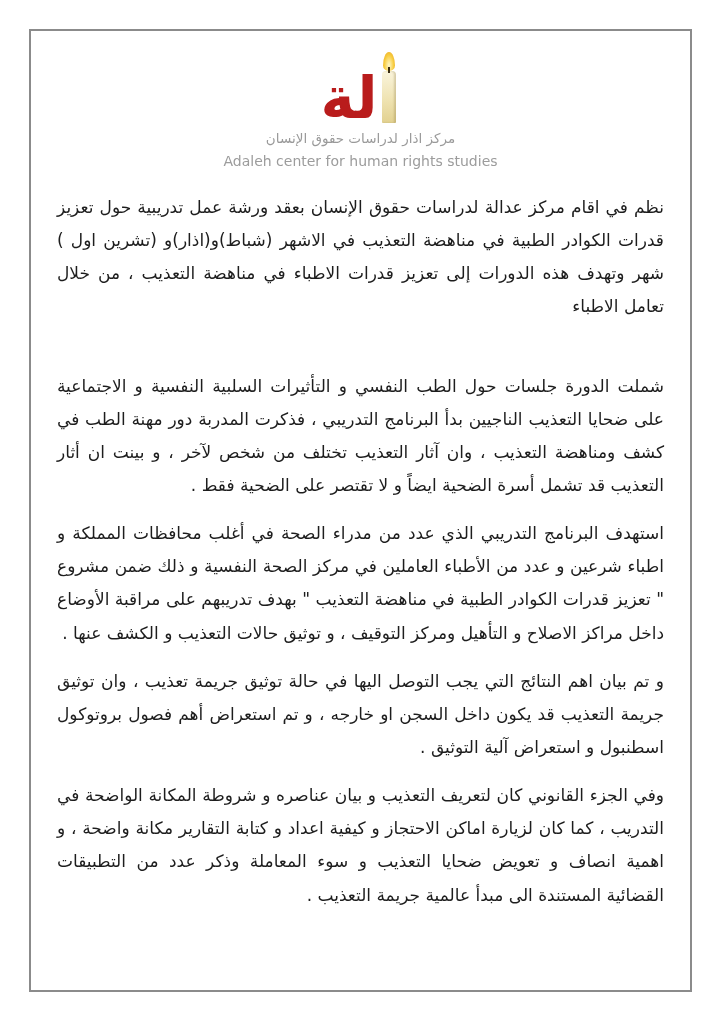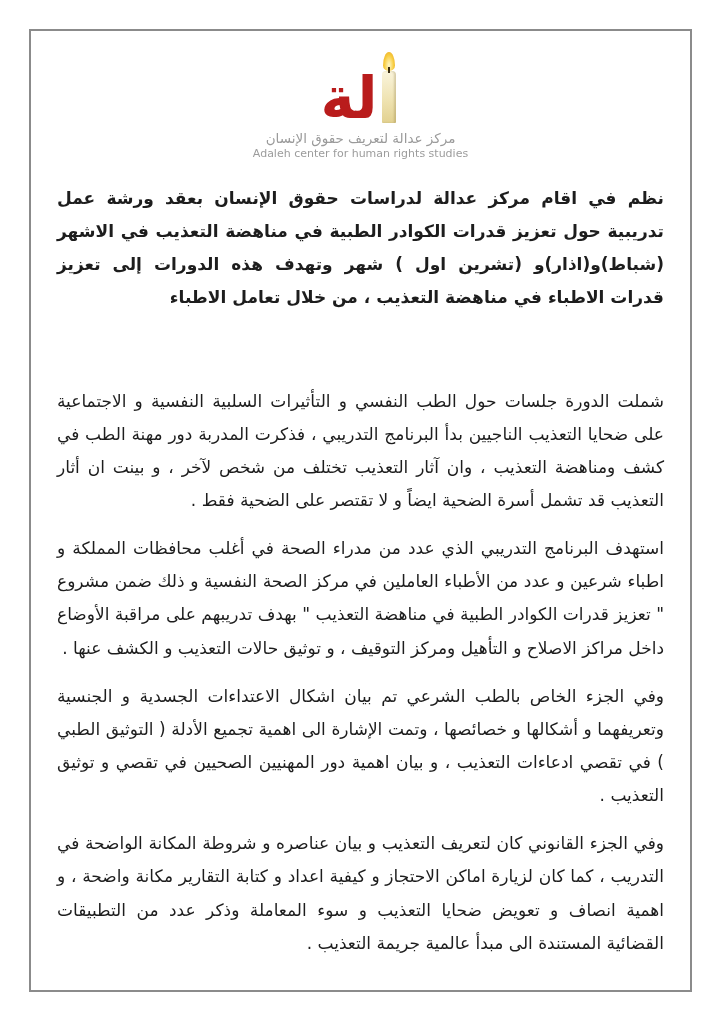--- a/index.html
+++ b/index.html
@@ -77,69 +77,68 @@
     height: 6px;
     background: #3a2c10;
   }
   .logo-sub-ar {
     font-size: 13.5px;
     color: #9a9a9a;
     margin-top: 3px;
     direction: rtl;
   }
   .logo-sub-en {
-    font-size: 11px;
+    font-size: 14px;
     color: #9c9c9c;
-    margin-top: 1px;
+    margin-top: 7px;
   }
 
   
   .doc-text {
     direction: rtl;
     margin-top: 22px;
     color: #1d1d1d;
     font-size: 17px;
     line-height: 1.95;
   }
   .doc-text p {
     margin: 0 0 15px 0;
     text-align: justify;
     text-align-last: right;
   }
   p.para-first {
-    margin-bottom: 70px;
-    font-weight: bold;
+    margin-bottom: 46px;
   }
   p.para-last {
     margin-bottom: 0;
   }
 </style>
 </head>
 <body>
 
 <div class="canvas">
   <div class="page-frame">
     <div class="page-inner">
 
       <div class="logo-block">
         <div class="wordmark">
           <span class="candle">
             <span class="flame"></span>
             <span class="wick"></span>
           </span>
           <span class="wm-text">لة</span>
         </div>
-        <div class="logo-sub-ar">مركز عدالة لتعريف حقوق الإنسان</div>
+        <div class="logo-sub-ar">مركز اذار لدراسات حقوق الإنسان</div>
         <div class="logo-sub-en">Adaleh center for human rights studies</div>
       </div>
 
       <div class="doc-text">
         <p class="para-first">نظم  في  اقام مركز عدالة لدراسات حقوق الإنسان بعقد ورشة عمل تدريبية حول تعزيز قدرات الكوادر الطبية في مناهضة  التعذيب في الاشهر (شباط)و(اذار)و (تشرين اول )  شهر وتهدف هذه الدورات إلى تعزيز قدرات الاطباء في مناهضة التعذيب ، من خلال تعامل الاطباء</p>
         <p>شملت الدورة جلسات حول الطب النفسي و التأثيرات السلبية النفسية و الاجتماعية على ضحايا التعذيب الناجيين بدأ البرنامج التدريبي ، فذكرت المدربة  دور مهنة الطب في كشف ومناهضة التعذيب ، وان آثار التعذيب تختلف من شخص لآخر ، و بينت ان أثار التعذيب قد تشمل أسرة الضحية ايضاً و لا تقتصر على الضحية فقط .</p>
         <p>استهدف البرنامج التدريبي الذي عدد من مدراء الصحة في أغلب محافظات المملكة و اطباء شرعين و عدد من الأطباء العاملين في مركز الصحة النفسية  و ذلك ضمن مشروع " تعزيز قدرات الكوادر الطبية في مناهضة التعذيب " بهدف تدريبهم على مراقبة الأوضاع داخل مراكز الاصلاح و التأهيل ومركز التوقيف ، و توثيق حالات التعذيب و الكشف عنها .</p>
-        <p>وفي الجزء الخاص بالطب الشرعي تم بيان اشكال الاعتداءات الجسدية و الجنسية وتعريفهما و أشكالها و خصائصها ، وتمت الإشارة الى اهمية تجميع الأدلة ( التوثيق الطبي ) في تقصي ادعاءات التعذيب ، و بيان اهمية دور المهنيين الصحيين في تقصي و توثيق التعذيب .</p>
+        <p>و تم بيان اهم النتائج التي يجب التوصل اليها في حالة توثيق جريمة تعذيب ، وان توثيق جريمة التعذيب قد يكون داخل السجن او خارجه ، و تم استعراض أهم فصول بروتوكول اسطنبول و استعراض آلية التوثيق .</p>
         <p class="para-last">وفي الجزء القانوني كان لتعريف التعذيب و بيان عناصره و شروطة المكانة الواضحة في التدريب ، كما كان لزيارة اماكن الاحتجاز و كيفية اعداد و كتابة التقارير مكانة واضحة  ، و اهمية انصاف و تعويض ضحايا التعذيب و سوء المعاملة وذكر عدد من التطبيقات القضائية المستندة الى مبدأ عالمية جريمة التعذيب .</p>
 
       </div>
 
     </div>
   </div>
 </div>
 
 </body></html>

